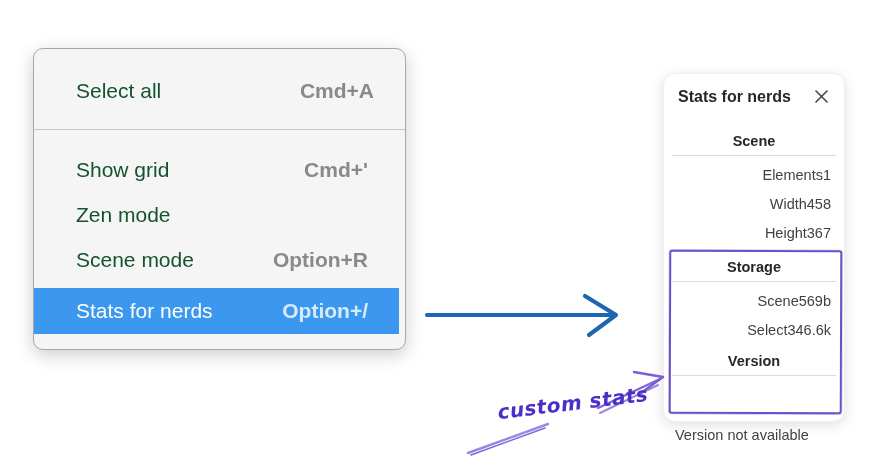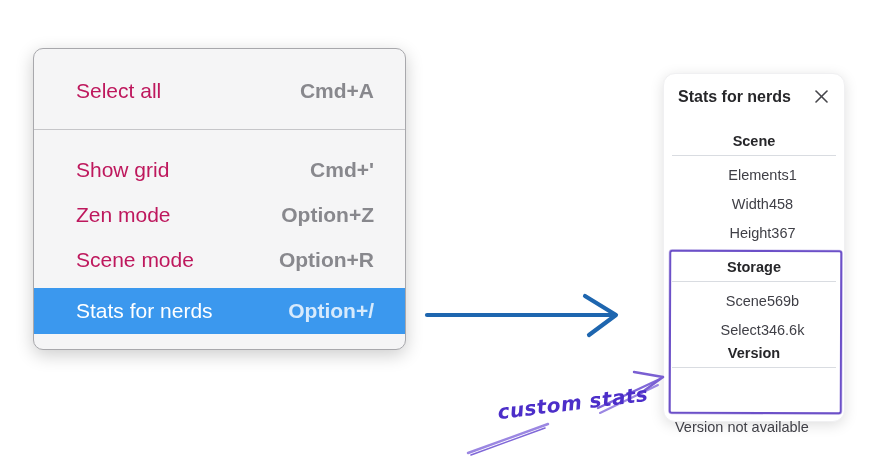--- a/index.html
+++ b/index.html
@@ -13,28 +13,28 @@
   .menu{
     position:absolute;left:33px;top:48px;width:373px;height:302px;
     box-sizing:border-box;
     background:#f5f5f6;
     border:1px solid #a8a8ac;
     border-radius:10px;
     box-shadow:0 5px 18px rgba(0,0,0,0.20);
     overflow:hidden;
   }
   .menu-section-top{padding:19px 0 16px 0;}
-  .menu-section-bottom{padding:17px 0 15px 0;}
+  .menu-section-bottom{padding:17px 6px 15px 0;}
   .menu-divider{height:1px;background:#c6c6c9;width:100%;}
   .menu-item{
     height:45px;display:flex;align-items:center;justify-content:space-between;
     padding:0 31px 0 42px;
     font-size:21px;
   }
-  .menu-item .label{color:#be185d;}
+  .menu-item .label{color:#14532d;}
   .menu-item .shortcut{color:#88888d;font-weight:bold;}
   .menu-item.highlighted{
     background:#3b98ee;height:46px;margin-top:6px;
   }
   .menu-item.highlighted .label{color:#ffffff;}
   .menu-item.highlighted .shortcut{color:rgba(255,255,255,0.80);}
 
   
   .stats-panel{
     position:absolute;left:663px;top:73px;width:182px;height:349px;
@@ -49,24 +49,24 @@
   }
   .panel-title{font-weight:bold;font-size:16px;color:#27272a;}
   .close-btn{
     background:none;border:none;padding:2px;cursor:pointer;line-height:0;
   }
   .section-header{
     text-align:center;font-weight:bold;font-size:14.5px;color:#27272a;height:18px;line-height:18px;
   }
   .sh-scene{margin-top:26px;}
   .sh-storage{margin-top:11px;}
-  .sh-version{margin-top:0;}
+  .sh-version{margin-top:8px;}
   .rule{height:1px;background:#d9dce1;margin:5px 8px 4px 8px;}
   .stat-row{
-    height:29px;display:flex;align-items:center;justify-content:center;
+    height:29px;display:flex;align-items:center;justify-content:flex-end;
     padding:0 13px 0 14px;
     margin-left:16px;
   }
   .stat-row .value{text-align:right;}
   .version-note{height:29px;display:flex;align-items:center;padding:0 8px 0 11px;margin-top:44px;}
 
   
   .custom-box{
     position:absolute;left:669px;top:250px;width:173px;height:164px;
     box-sizing:border-box;
@@ -98,21 +98,20 @@
     </div>
   </div>
   <div class="menu-divider"></div>
   <div class="menu-section-bottom">
     <div class="menu-item">
       <span class="label">Show grid</span>
       <span class="shortcut">Cmd+'</span>
     </div>
     <div class="menu-item">
       <span class="label">Zen mode</span>
-      <span class="shortcut">Option+Z</span>
     </div>
     <div class="menu-item">
       <span class="label">Scene mode</span>
       <span class="shortcut">Option+R</span>
     </div>
     <div class="menu-item highlighted">
       <span class="label">Stats for nerds</span>
       <span class="shortcut">Option+/</span>
     </div>
   </div>

